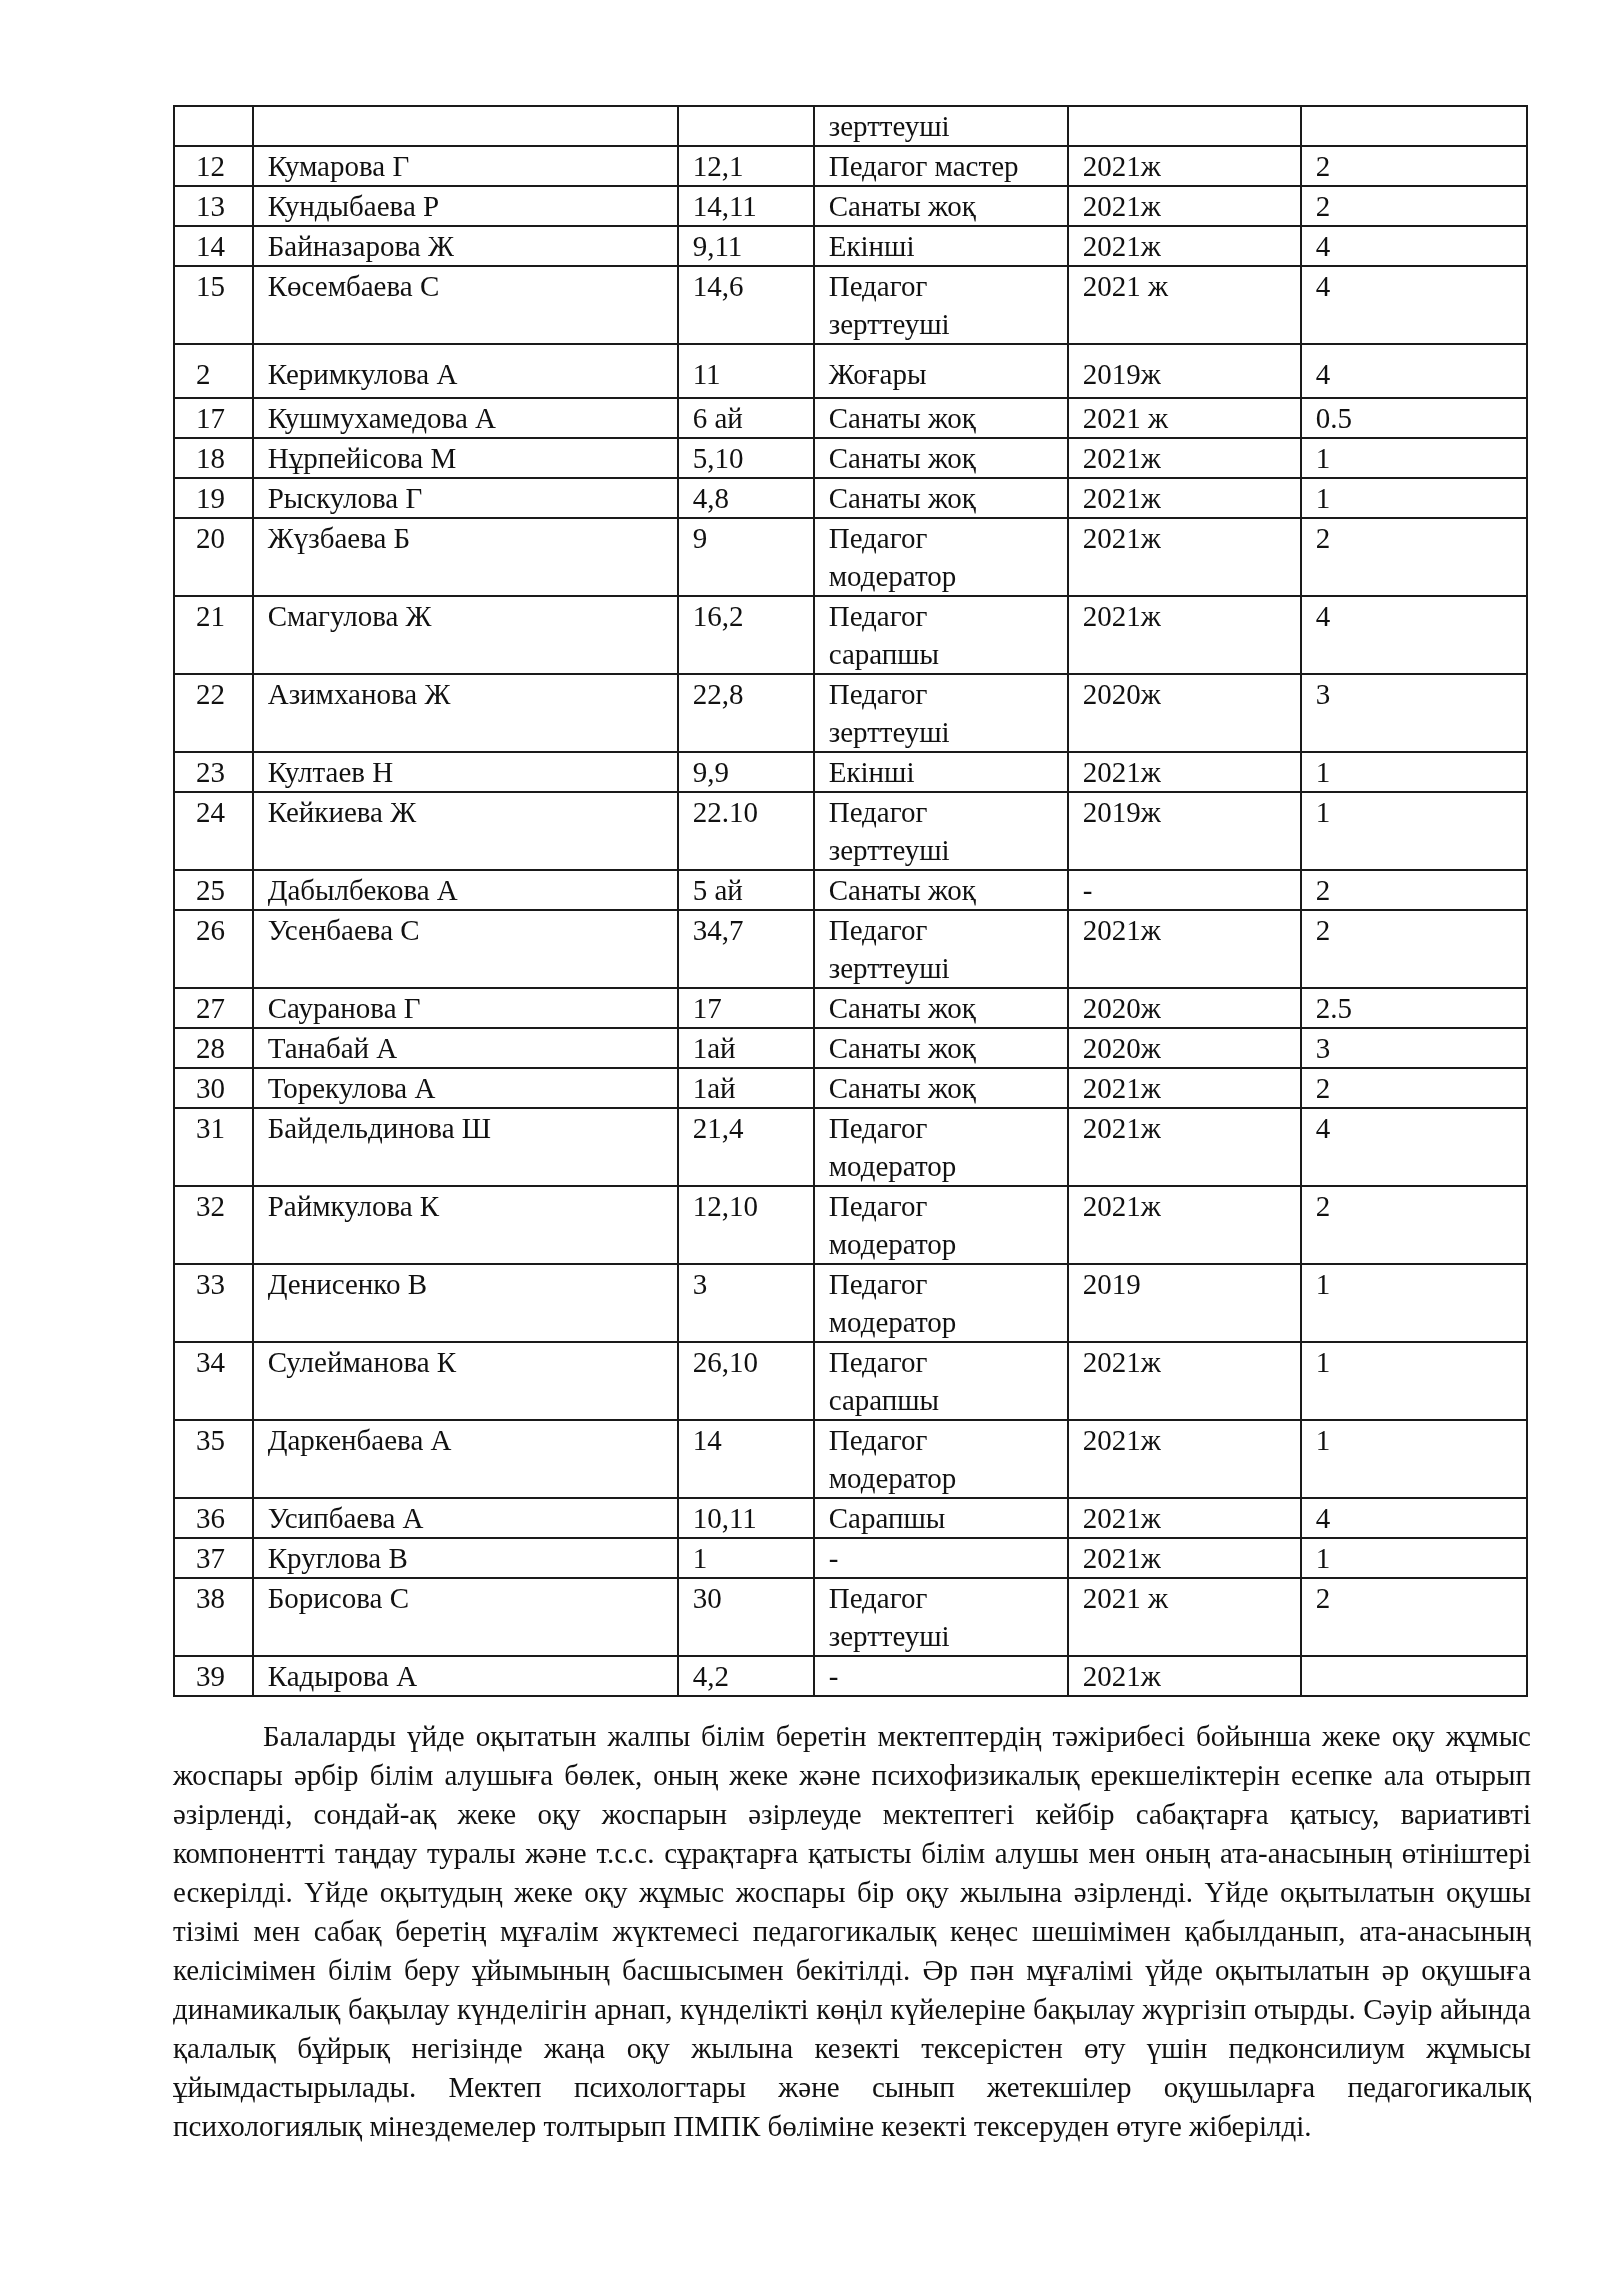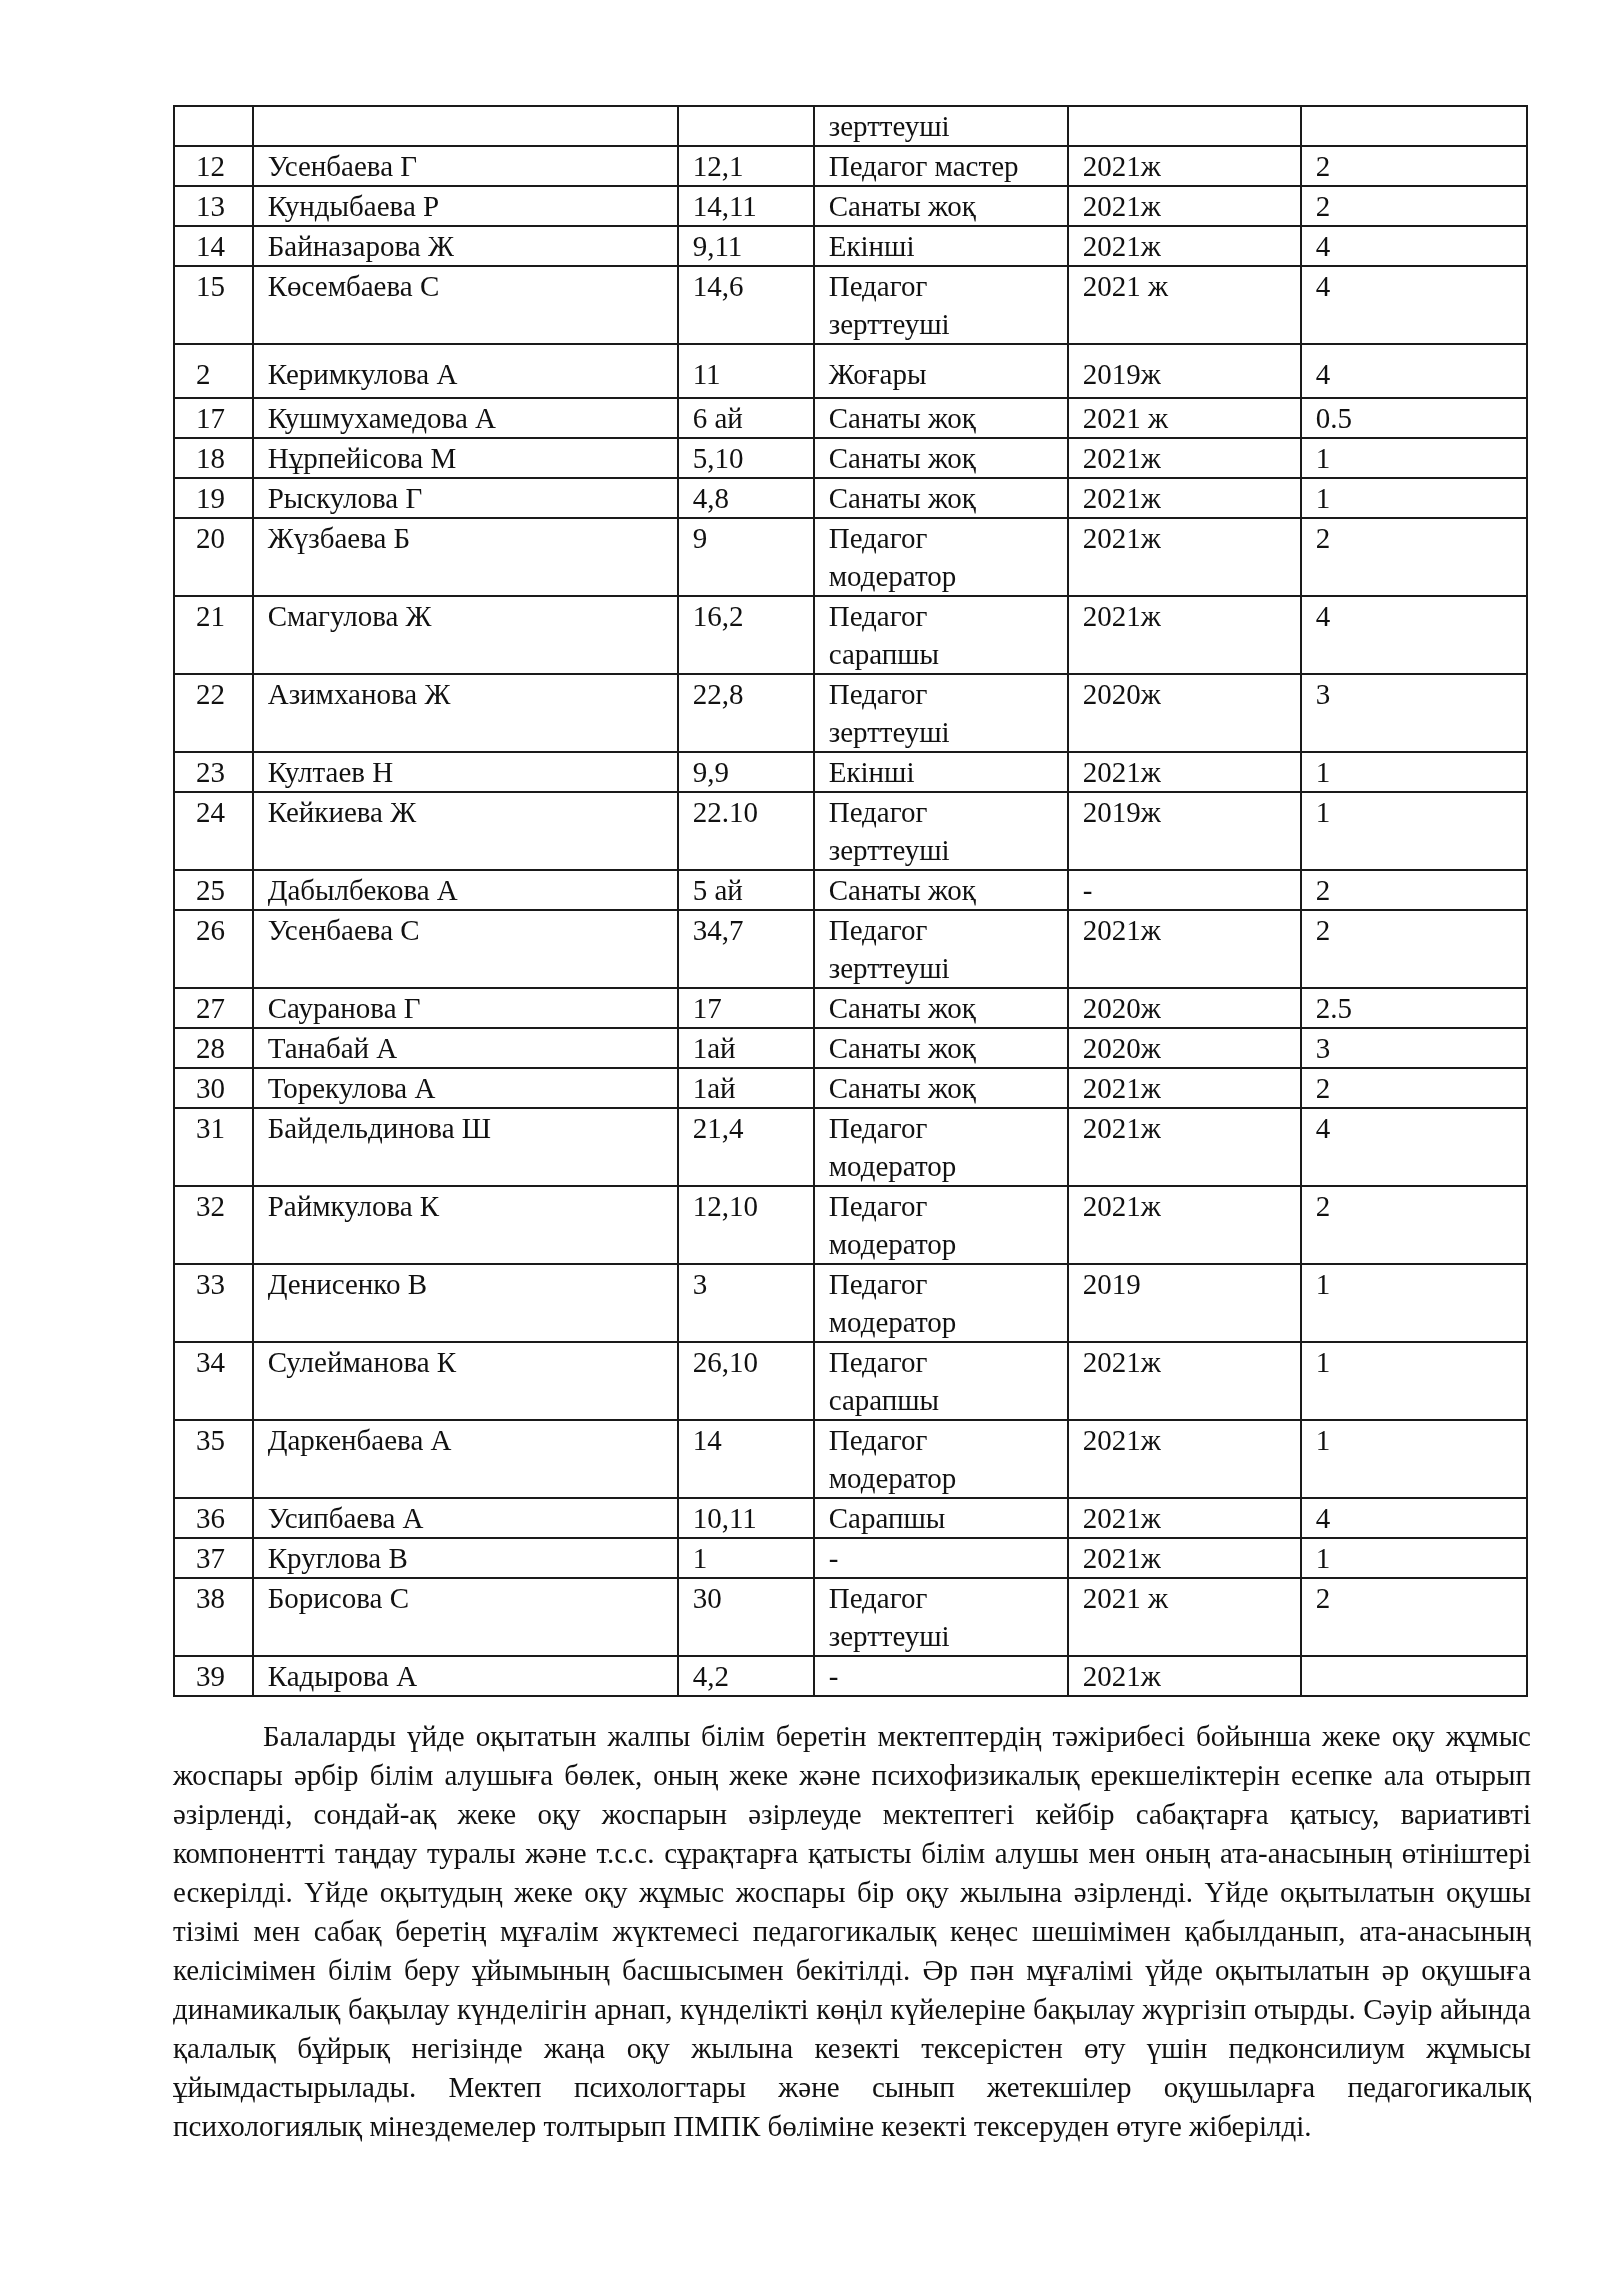--- a/index.html
+++ b/index.html
@@ -75,21 +75,21 @@
     <tr class="h1">
     <td class="c-num"></td>
     <td class="c-name"></td>
     <td></td>
     <td>зерттеуші</td>
     <td></td>
     <td></td>
   </tr>
         <tr class="h1">
     <td class="c-num">12</td>
-    <td class="c-name">Усенбаева Г</td>
+    <td class="c-name">Кумарова Г</td>
     <td>12,1</td>
     <td>Педагог мастер</td>
     <td>2021ж</td>
     <td>2</td>
   </tr>
         <tr class="h1">
     <td class="c-num">13</td>
     <td class="c-name">Кундыбаева Р</td>
     <td>14,11</td>
     <td>Санаты жоқ</td>

